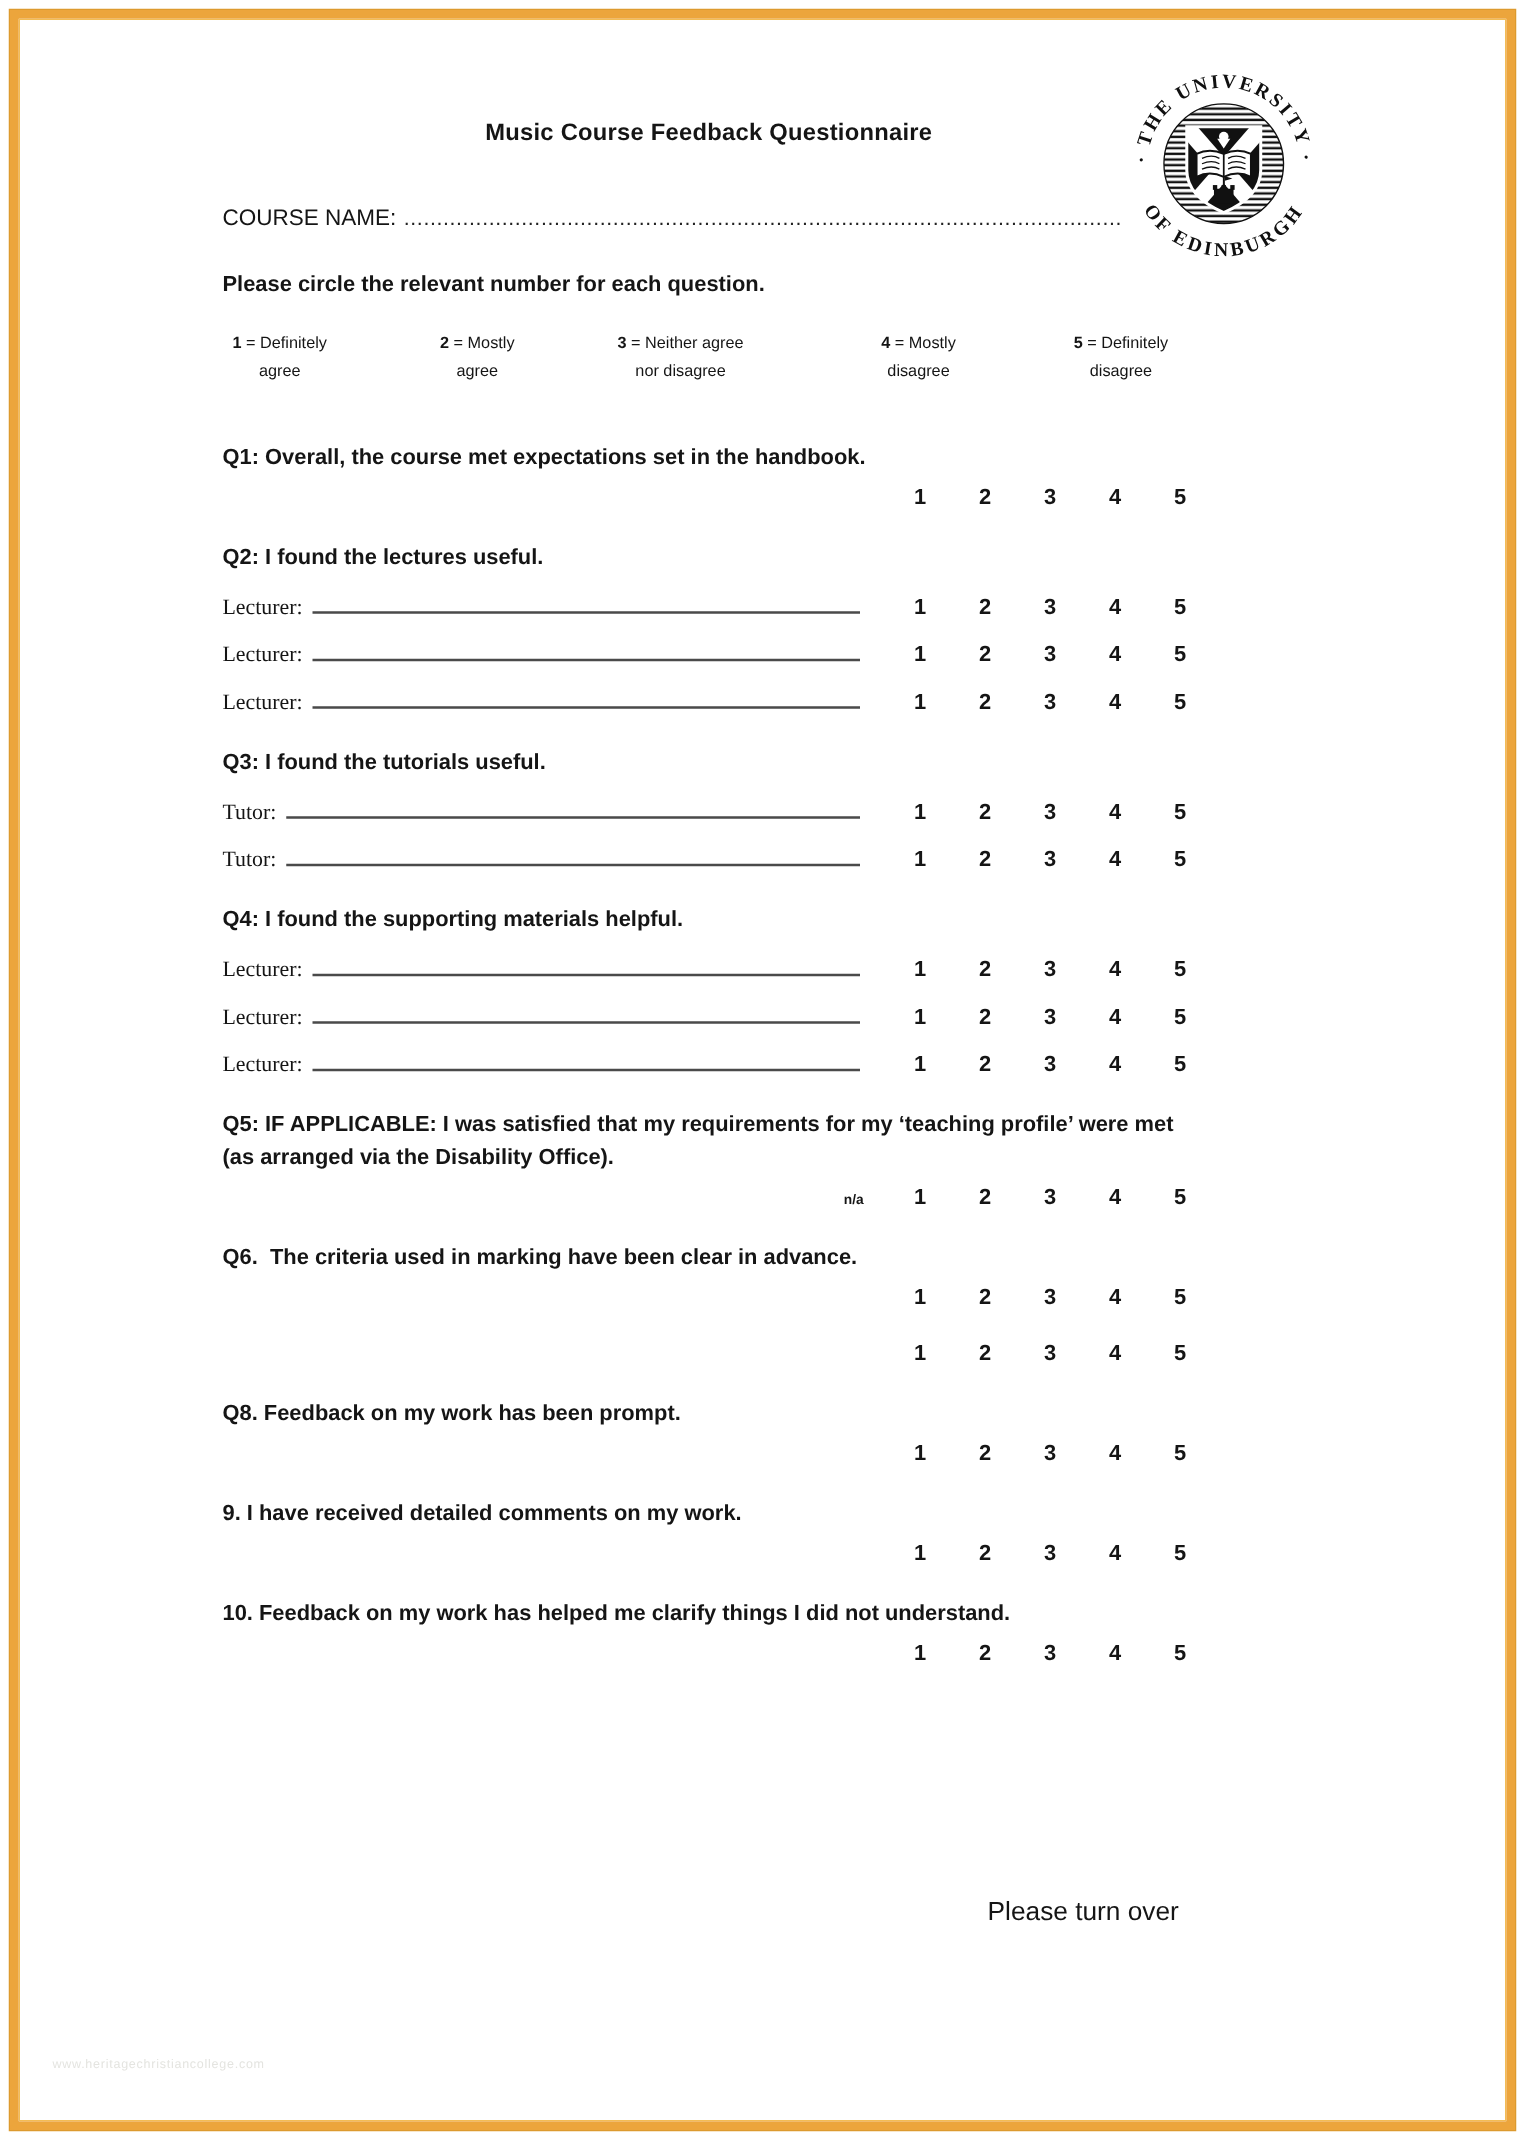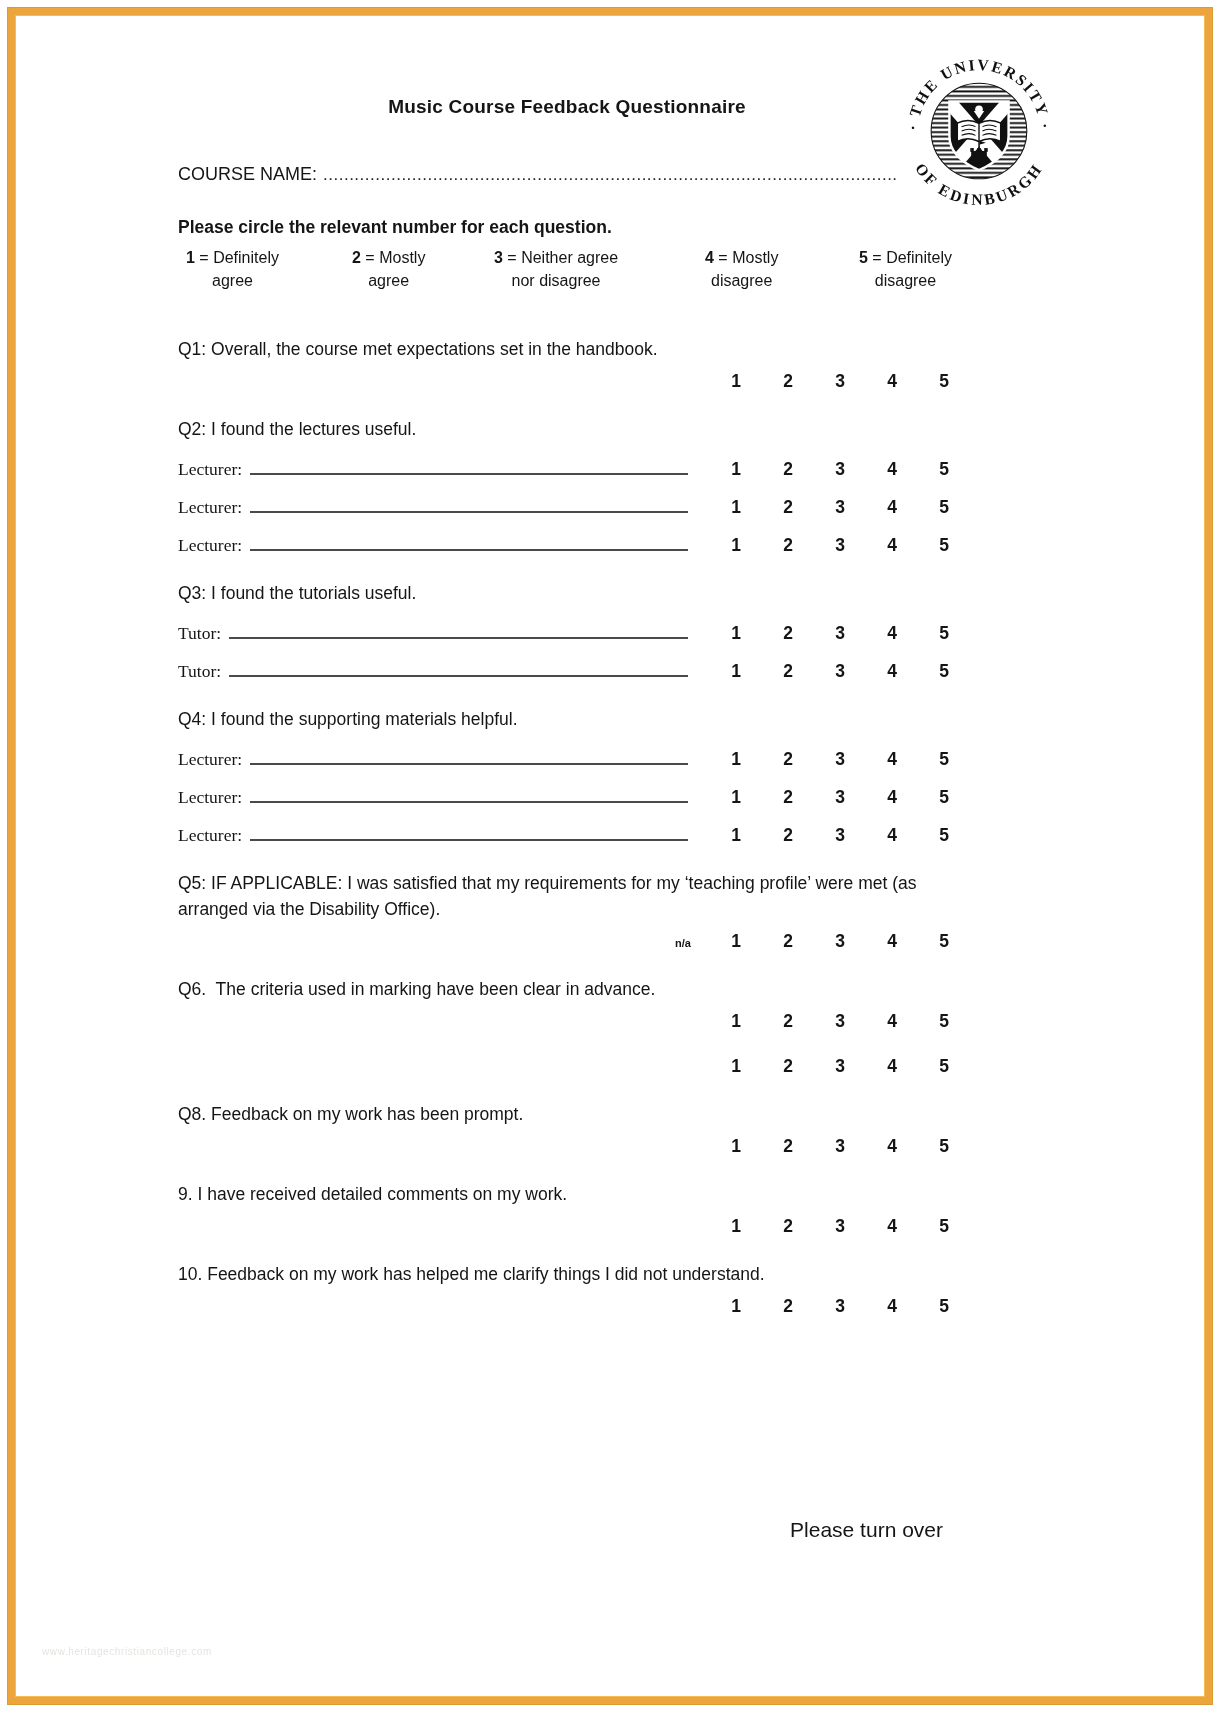--- a/index.html
+++ b/index.html
@@ -21,33 +21,33 @@
   }
   .course-row{
     margin-top:46px;font-size:18px;display:flex;align-items:flex-end;white-space:nowrap;
   }
   .course-dots{
     font-size:17px;letter-spacing:.5px;overflow:hidden;flex:1;margin-left:6px;color:#222;
   }
   .instruction{
     margin-top:32px;font-size:17.5px;font-weight:bold;
   }
-  .legend{position:relative;height:56px;margin-top:8px;font-size:16px;}
+  .legend{position:relative;height:56px;margin-top:24px;font-size:13px;}
   .legend-item{position:absolute;top:0;text-align:center;line-height:23px;white-space:nowrap;}
   .legend-item:nth-child(1){left:8px;}
   .legend-item:nth-child(2){left:174px;}
   .legend-item:nth-child(3){left:316px;}
   .legend-item:nth-child(4){left:527px;}
   .legend-item:nth-child(5){left:681px;}
   .legend-num{font-weight:bold;}
   #questions{margin-top:34px;}
   .question{margin-top:24px;}
   .question:first-child{margin-top:0;}
   .q-heading{
-    font-size:17.5px;font-weight:normal;line-height:26px;white-space:pre-wrap;margin:0;
+    font-size:17.5px;font-weight:bold;line-height:26px;white-space:pre-wrap;margin:0;
   }
   .rating-line{
     margin-top:9px;display:flex;align-items:baseline;justify-content:flex-end;
   }
   .item-line{
     margin-top:14px;display:flex;align-items:baseline;
   }
   .item-label{font-size:17.5px;white-space:nowrap;font-family:Liberation Serif, serif;}
   .blank{
     flex:1;border-bottom:2px solid #4a4a4a;height:17px;margin-left:8px;margin-right:36px;

